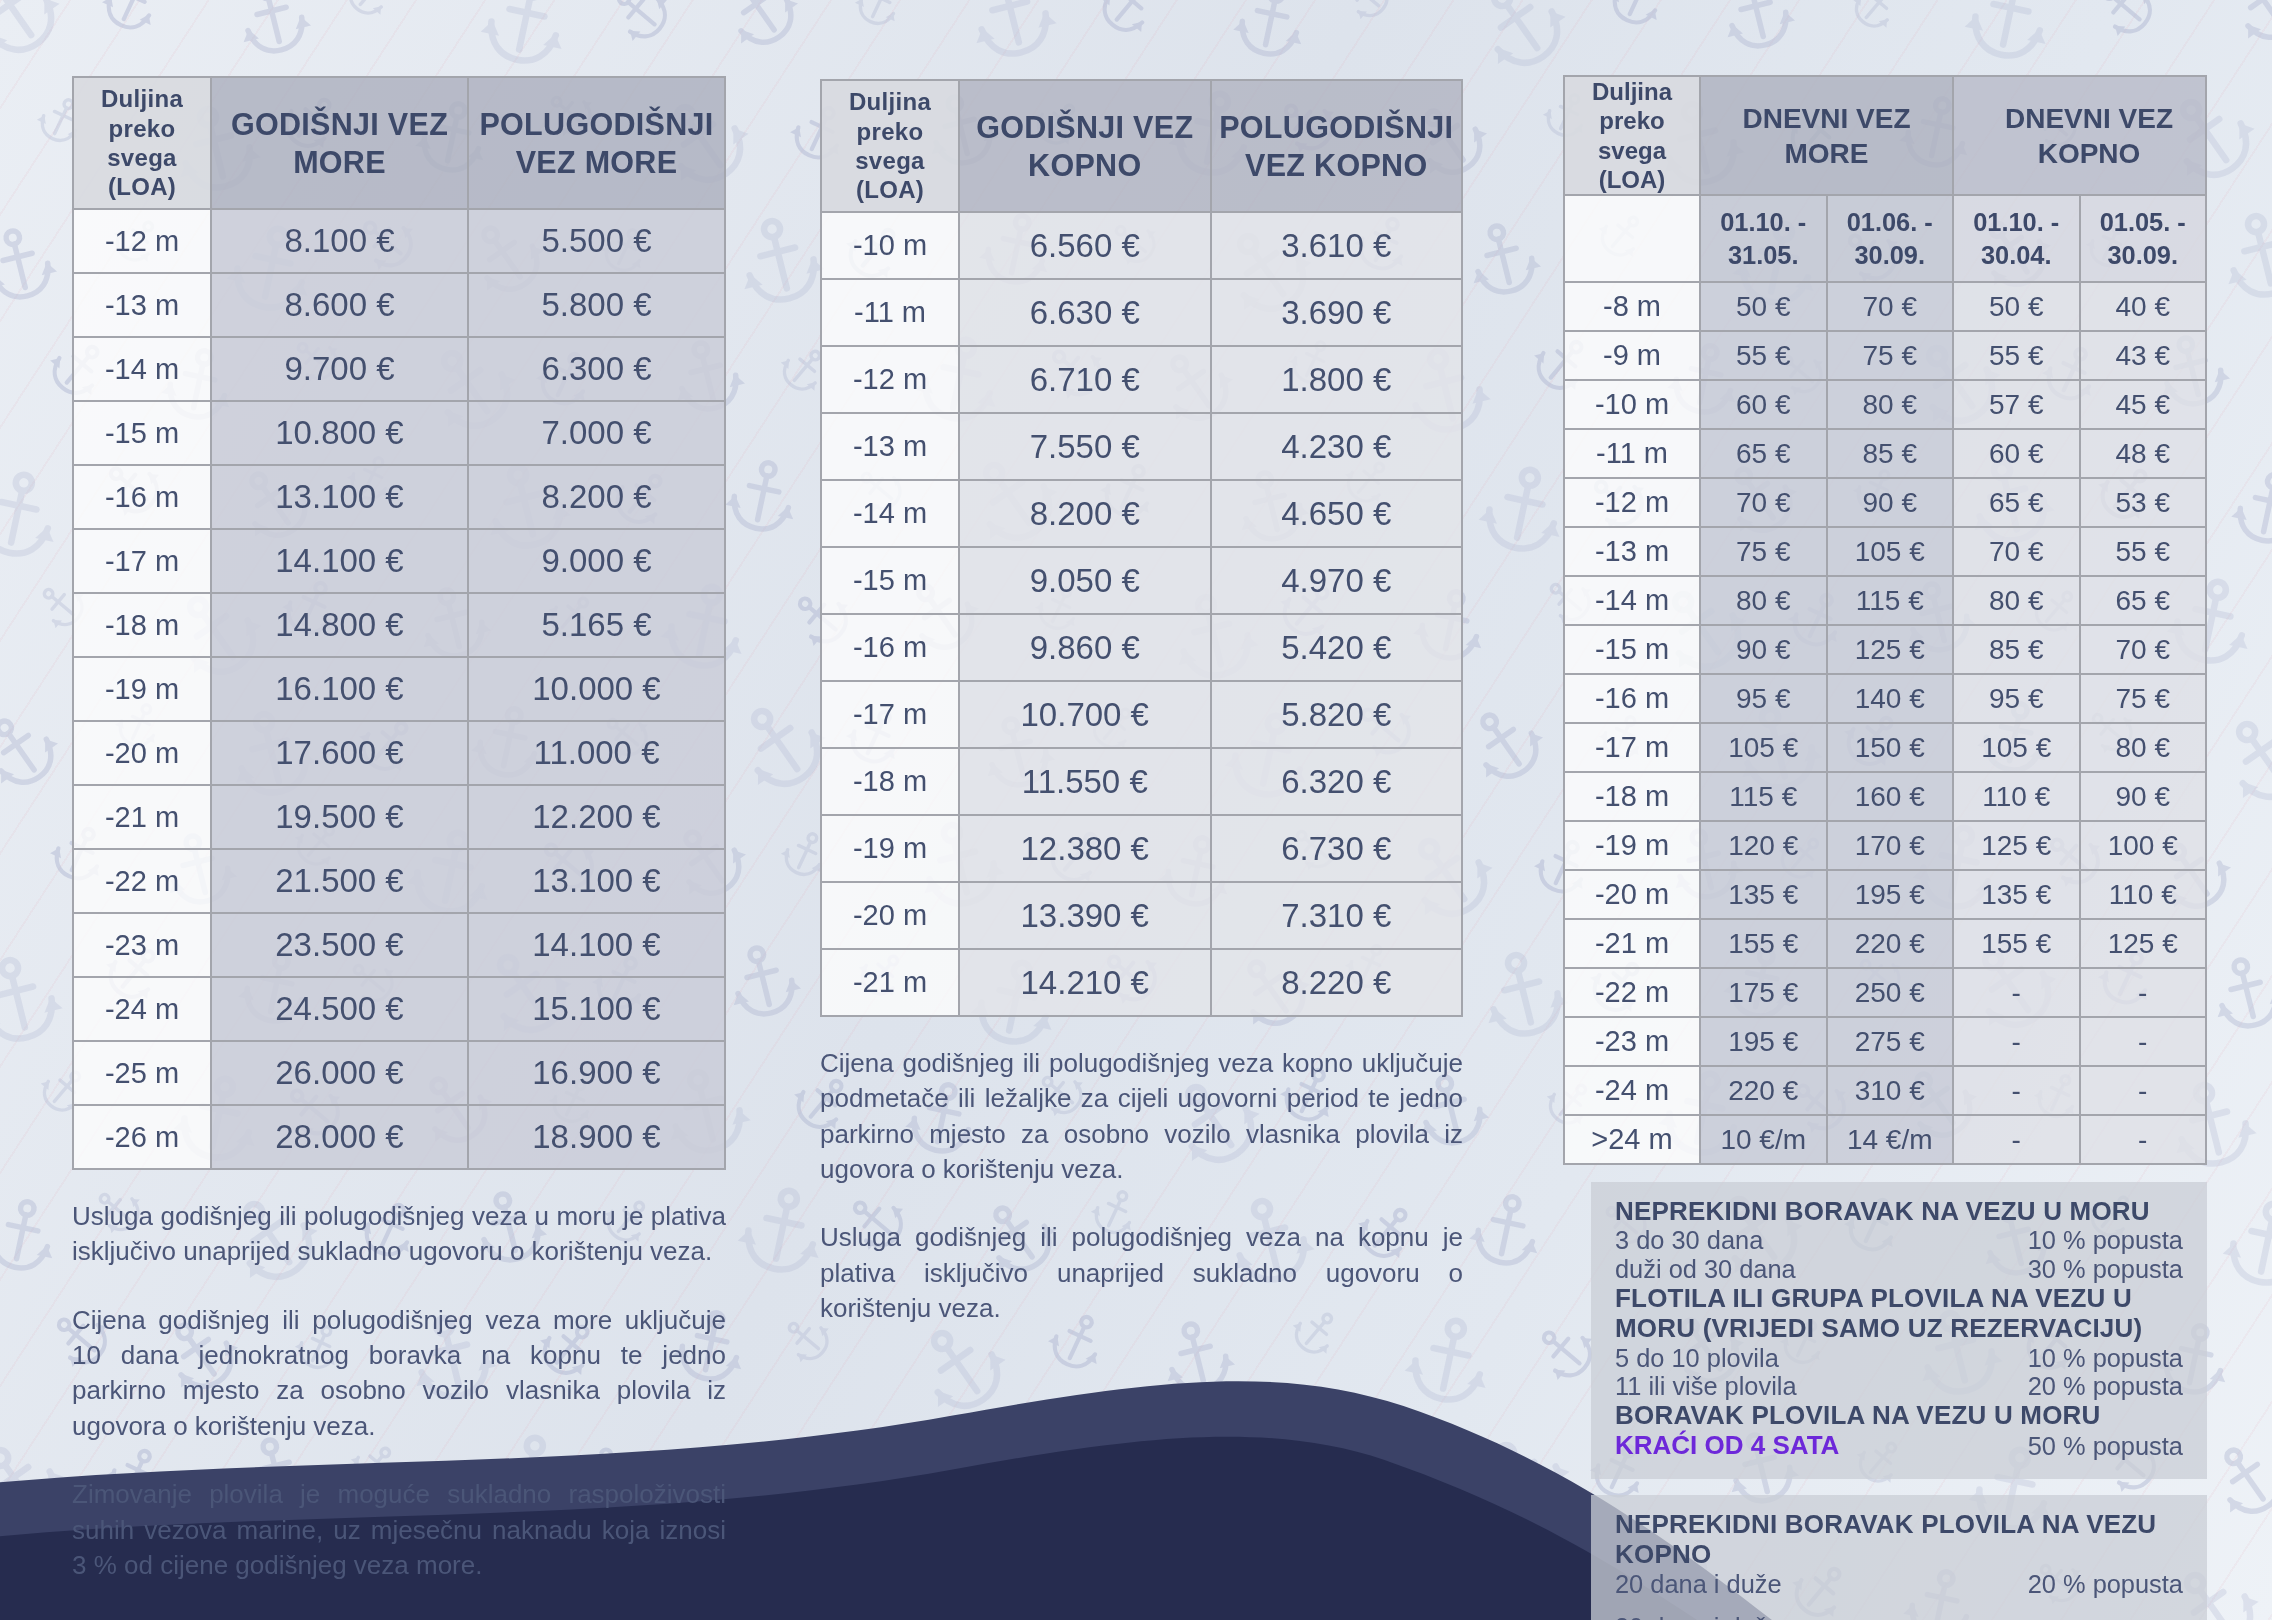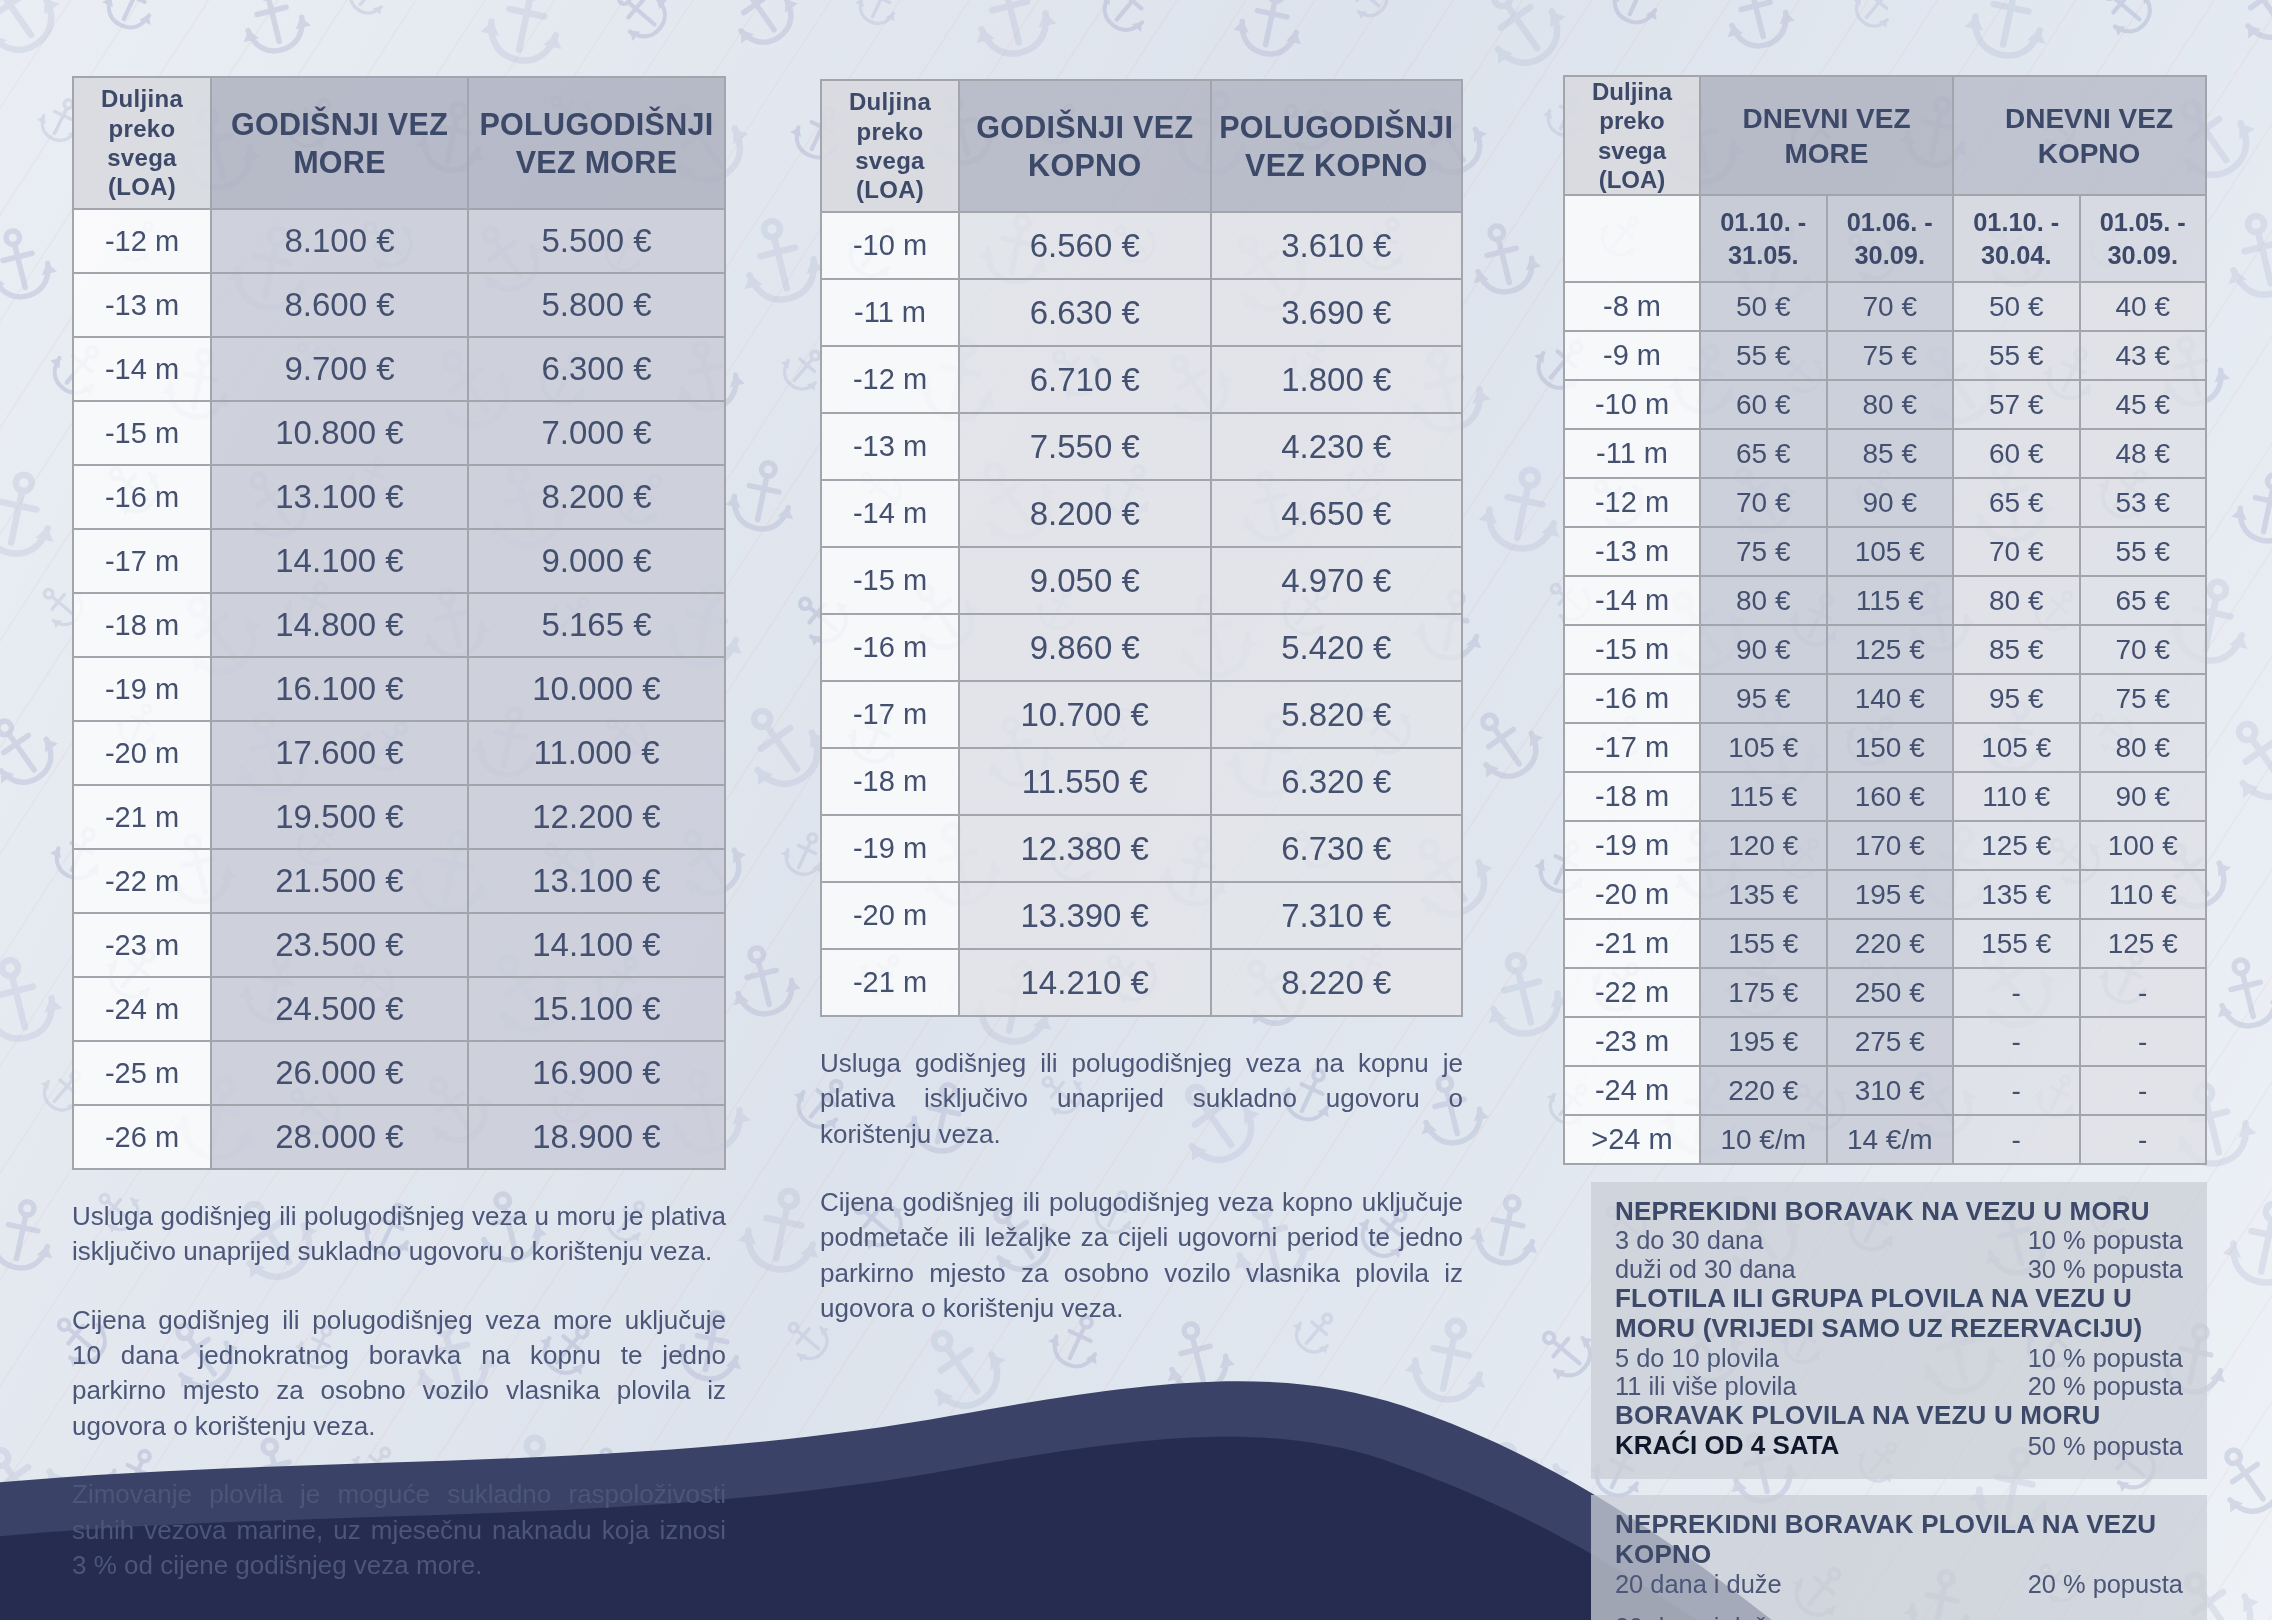--- a/index.html
+++ b/index.html
@@ -60,21 +60,21 @@
 
   .disc-box{
     background:rgba(201,205,214,0.75);
     padding:15.2px 24px 18px 24px;color:#4b5678;margin-left:28px;
   }
   .disc-box + .disc-box{margin-top:16.5px;}
   .box1{margin-top:16.5px;}
   .disc-heading{font-weight:bold;color:#3d4969;font-size:26px;line-height:1.14;letter-spacing:0.2px;}
   .disc-row{display:flex;justify-content:space-between;align-items:flex-end;font-size:25.4px;line-height:1.14;}
   .disc-row.gap{margin-top:14px;}
-  .disc-row.bold .disc-label{font-weight:bold;color:#0f172a;font-size:26px;}
+  .disc-row.bold .disc-label{font-weight:bold;color:#6d28d9;font-size:26px;}
   .disc-label{text-align:left;}
   .disc-value{text-align:right;white-space:nowrap;}
 </style>
 </head>
 <body>
 
 <svg width="0" height="0" style="position:absolute">
   <symbol id="anchor-sym" viewBox="0 0 100 100">
     <circle cx="50" cy="15" r="8.5" fill="none" stroke="currentColor" stroke-width="7"></circle>
     <line x1="50" y1="23.5" x2="50" y2="80" stroke="currentColor" stroke-width="7" stroke-linecap="round"></line>
@@ -1053,22 +1053,22 @@
           <td>7.310 €</td>
         </tr>
         <tr>
           <td class="loa">-21 m</td>
           <td>14.210 €</td>
           <td>8.220 €</td>
         </tr>
       </tbody>
   </table>
   <div class="notes">
+    <p>Cijena godišnjeg ili polugodišnjeg veza kopno uključuje podmetače ili ležaljke za cijeli ugovorni period te jedno parkirno mjesto za osobno vozilo vlasnika plovila iz ugovora o korištenju veza.</p>
     <p>Usluga godišnjeg ili polugodišnjeg veza na kopnu je plativa isključivo unaprijed sukladno ugovoru o korištenju veza.</p>
-    <p>Cijena godišnjeg ili polugodišnjeg veza kopno uključuje podmetače ili ležaljke za cijeli ugovorni period te jedno parkirno mjesto za osobno vozilo vlasnika plovila iz ugovora o korištenju veza.</p>
   </div>
 </div>
 
 <div class="col col3">
   <table class="price-table t3">
     <colgroup>
         <col class="c-loa">
         <col>
         <col>
         <col>

